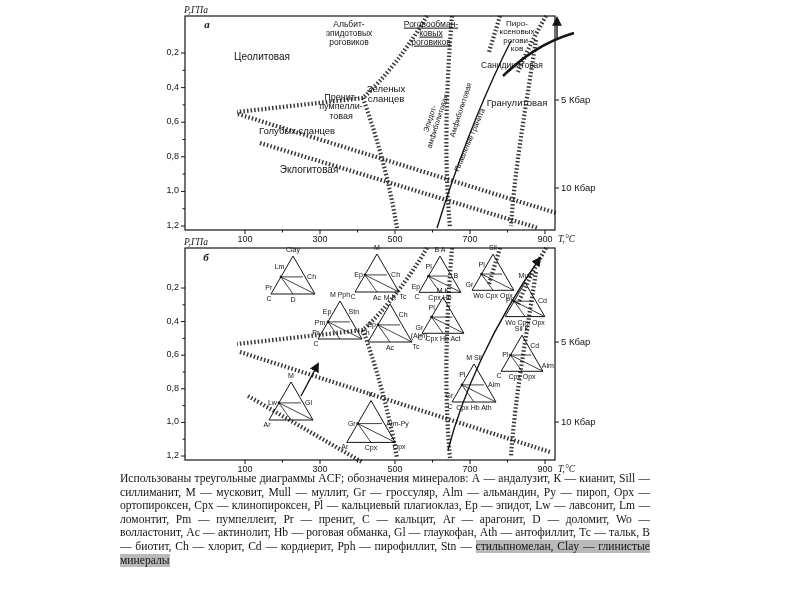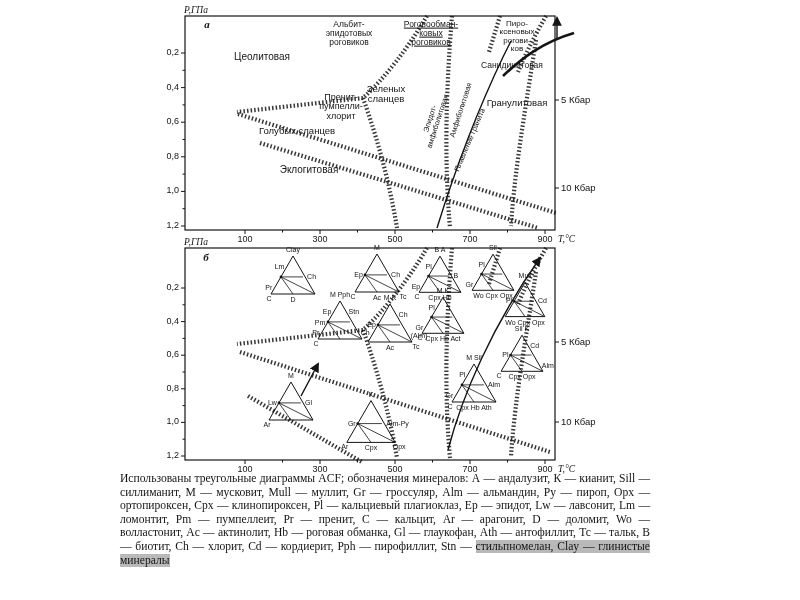--- a/index.html
+++ b/index.html
@@ -199,21 +199,21 @@
 роговиков</div>
       <div class="lbl" style="left: 476px; top: 37px; font-size: 8px; transform: translate(-50%, -50%); margin-left: 41px;">Пиро-
 ксеновых
 рогови-
 ков</div>
       <div class="lbl" style="left: 512px; top: 65px; font-size: 8.5px; transform: translate(-50%, -50%);">Санидинитовая</div>
       <div class="lbl" style="left: 386px; top: 94px; font-size: 9.5px; transform: translate(-50%, -50%);">Зеленых
 сланцев</div>
       <div class="lbl" style="left: 341px; top: 107px; font-size: 9px; transform: translate(-50%, -50%);">Пренит-
 пумпелли-
-хлорит</div>
+товая</div>
       <div class="lbl" style="left: 517px; top: 103px; font-size: 9.5px; transform: translate(-50%, -50%);">Гранулитовая</div>
       <div class="lbl" style="left: 297px; top: 131px; font-size: 9.5px; transform: translate(-50%, -50%);">Голубых сланцев</div>
       <div class="lbl" style="left: 309px; top: 170px; font-size: 10px; transform: translate(-50%, -50%);">Эклогитовая</div>
       <div class="lbl" style="left: 434px; top: 120px; font-size: 7.5px; transform: translate(-50%, -50%) rotate(-72deg);">Эпидот-
 амфиболитовая</div>
       <div class="lbl" style="left: 461px; top: 110px; font-size: 7.5px; transform: translate(-50%, -50%) rotate(-72deg);">Амфиболитовая</div>
       <div class="lbl" style="left: 470px; top: 140px; font-size: 7.5px; transform: translate(-50%, -50%) rotate(-67deg);">Плавление гранита</div>
       <div class="lbl" style="left: 179px; top: 288px; font-size: 9px; transform: translate(-100%, -50%);">0,2</div>
       <div class="lbl" style="left: 179px; top: 321.6px; font-size: 9px; transform: translate(-100%, -50%);">0,4</div>
       <div class="lbl" style="left: 179px; top: 355.2px; font-size: 9px; transform: translate(-100%, -50%);">0,6</div>

